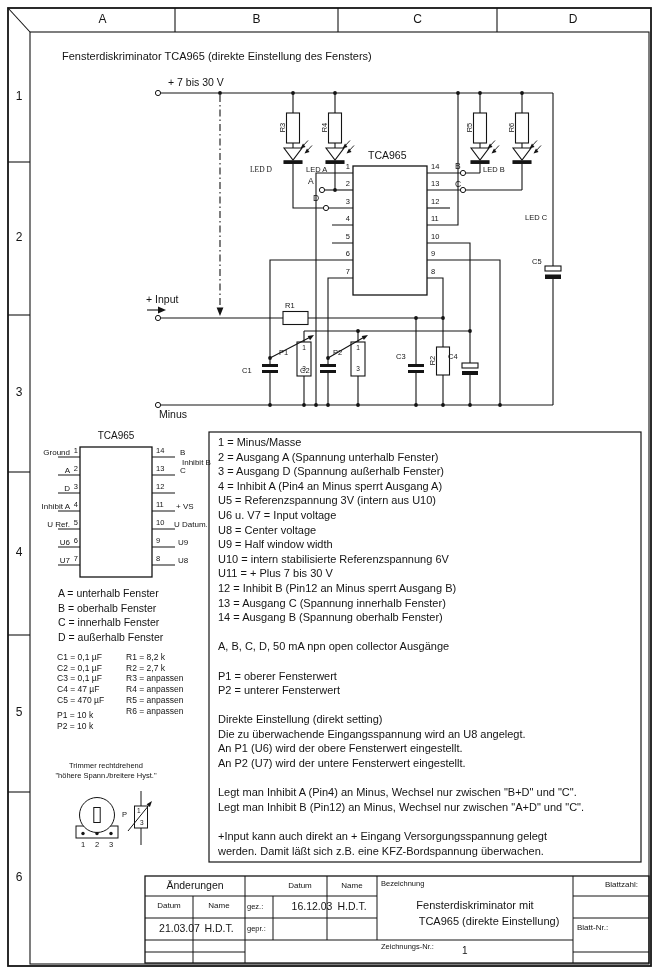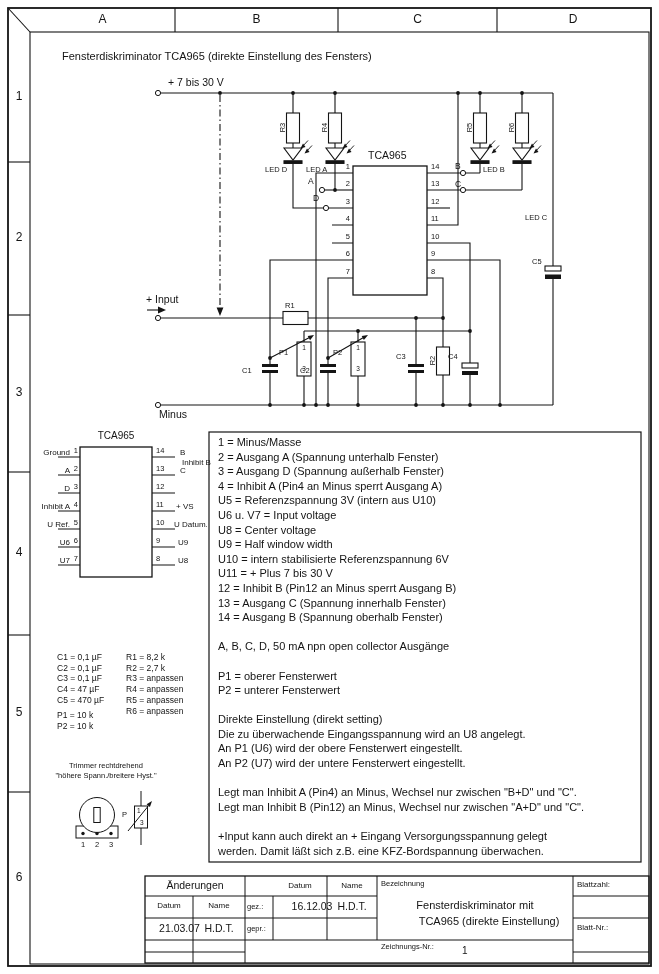--- a/index.html
+++ b/index.html
@@ -220,21 +220,21 @@
 <span class="t f7" style="left:431px;top:214px;width:20px;">11</span>
 <span class="t f7" style="left:431px;top:232px;width:20px;">10</span>
 <span class="t f7" style="left:431px;top:249px;width:20px;">9</span>
 <span class="t f7" style="left:431px;top:267px;width:20px;">8</span>
 
 <span class="t f85" style="left:308px;top:176px;">A</span>
 <span class="t f85" style="left:313px;top:193px;">D</span>
 <span class="t f85" style="left:455px;top:161px;">B</span>
 <span class="t f85" style="left:455px;top:179px;">C</span>
 
-<span class="t f7" style="left:265px;top:165px;">LED D</span>
+<span class="t f7" style="left:250px;top:165px;font-family:Liberation Serif, serif;">LED D</span>
 <span class="t f7" style="left:306px;top:165px;">LED A</span>
 <span class="t f7" style="left:483px;top:165px;">LED B</span>
 <span class="t f7" style="left:525px;top:165px;margin-top:48px;">LED C</span>
 
 <span class="t f7" style="left:285px;top:301px;">R1</span>
 <span class="t c f7 rot" style="left:274px;top:123px;width:16px;">R3</span>
 <span class="t c f7 rot" style="left:316px;top:123px;width:16px;">R4</span>
 <span class="t c f7 rot" style="left:461px;top:123px;width:16px;">R5</span>
 <span class="t c f7 rot" style="left:503px;top:123px;width:16px;">R6</span>
 <span class="t c f7 rot" style="left:424px;top:356px;width:16px;">R2</span>
@@ -279,20 +279,24 @@
 <span class="t f7" style="left:156px;top:554px;width:16px;">8</span>
 
 <span class="t f8" style="left:180px;top:448px;">B</span>
 <span class="t f8" style="left:180px;top:466px;">C</span>
 <span class="t f8" style="left:172px;top:458px;margin-left:10px;">Inhibit B</span>
 <span class="t f8" style="left:176px;top:502px;">+ VS</span>
 <span class="t f8" style="left:174px;top:520px;">U Datum.</span>
 <span class="t f8" style="left:178px;top:538px;">U9</span>
 <span class="t f8" style="left:178px;top:556px;">U8</span>
 
+<div class="t pre f105" style="left:58px;top:586px;line-height:14.5px;">A = unterhalb Fenster
+B = oberhalb Fenster
+C = innerhalb Fenster
+D = außerhalb Fenster</div>
 
 <div class="t pre f85" style="left:57px;top:652px;line-height:10.7px;">C1 = 0,1 µF
 C2 = 0,1 µF
 C3 = 0,1 µF
 C4 = 47 µF
 C5 = 470 µF</div>
 <div class="t pre f85" style="left:57px;top:710px;line-height:10.7px;">P1 = 10 k
 P2 = 10 k</div>
 <div class="t pre f85" style="left:126px;top:652px;line-height:10.7px;">R1 = 8,2 k
 R2 = 2,7 k
@@ -337,21 +341,21 @@
 Legt man Inhibit A (Pin4) an Minus, Wechsel nur zwischen "B+D" und "C".
 Legt man Inhibit B (Pin12) an Minus, Wechsel nur zwischen "A+D" und "C".
 
 +Input kann auch direkt an + Eingang Versorgungsspannung gelegt
 werden. Damit läßt sich z.B. eine KFZ-Bordspannung überwachen.</div>
 
 <span class="t c f105" style="left:145px;top:879px;width:100px;">Änderungen</span>
 <span class="t c f8" style="left:273px;top:881px;width:54px;">Datum</span>
 <span class="t c f8" style="left:327px;top:881px;width:50px;">Name</span>
 <span class="t f7" style="left:381px;top:879px;">Bezeichnung</span>
-<span class="t f8" style="left:577px;top:880px;">Blattzahl:</span>
+<span class="t f8" style="left:605px;top:880px;">Blattzahl:</span>
 
 <span class="t c f8" style="left:145px;top:901px;width:48px;">Datum</span>
 <span class="t c f8" style="left:193px;top:901px;width:52px;">Name</span>
 <span class="t f7" style="left:247px;top:902px;">gez.:</span>
 <span class="t c f105" style="left:273px;top:900px;width:78px;">16.12.03</span>
 <span class="t c f105" style="left:327px;top:900px;width:50px;">H.D.T.</span>
 
 <span class="t c f105" style="left:145px;top:922px;width:69px;">21.03.07</span>
 <span class="t c f105" style="left:193px;top:922px;width:52px;">H.D.T.</span>
 <span class="t f7" style="left:247px;top:924px;">gepr.:</span>

